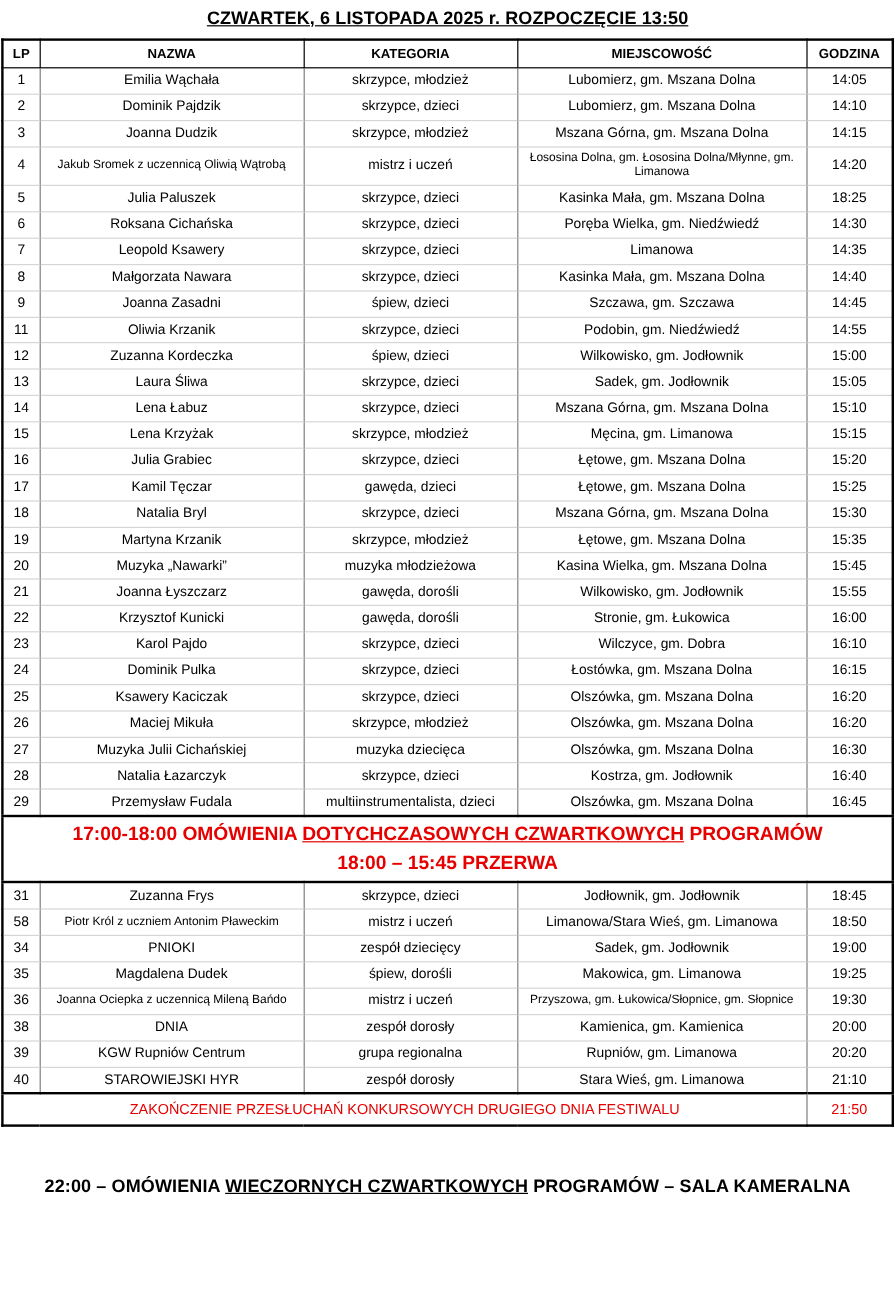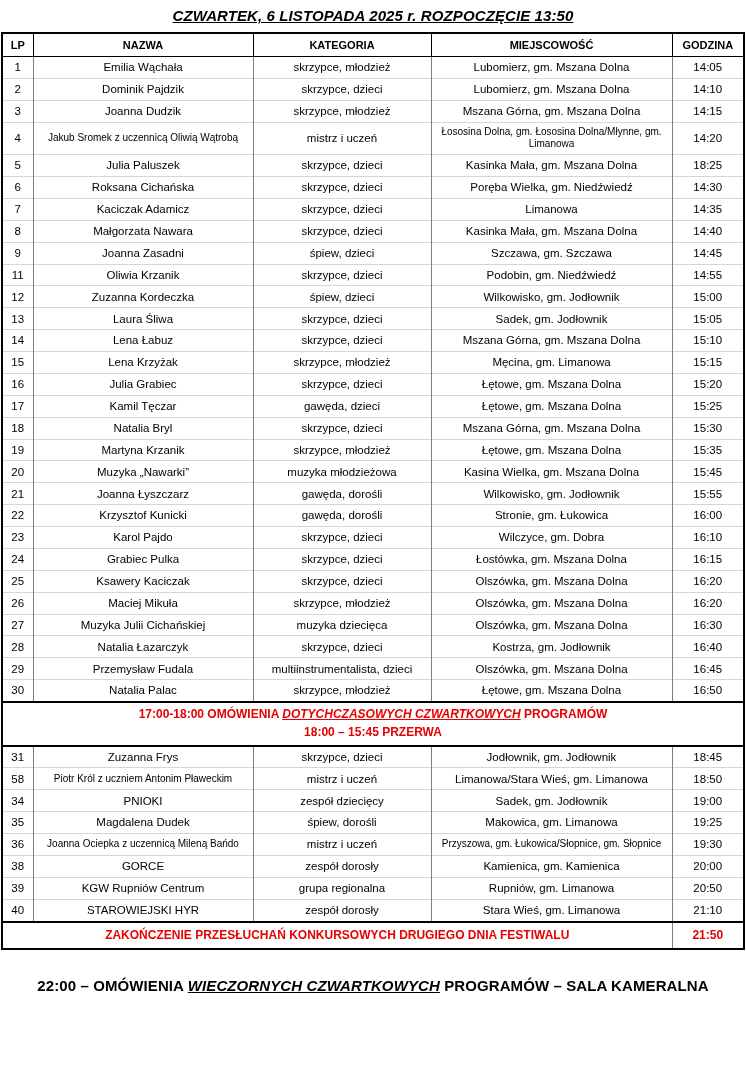--- a/index.html
+++ b/index.html
@@ -6,21 +6,21 @@
     margin: 0;
     padding: 0;
     background: #ffffff;
     width: 746px;
     height: 1080px;
     font-family: "Liberation Sans", sans-serif;
     color: #000;
     overflow: hidden;
   }
   .page { width: 746px; height: 1080px; box-sizing: border-box; padding-top: 7px; }
-  .u { text-decoration: underline; font-style: italic; }
+  .u { text-decoration: underline; }
   .title {
     text-align: center;
     font-size: 15px;
     font-weight: bold;
     margin: 0 0 8px 0;
     letter-spacing: 0.1px;
   }
   table.schedule {
     border-collapse: collapse;
     table-layout: fixed;
@@ -54,37 +54,37 @@
     word-wrap: break-word;
   }
   td.fs-small { font-size: 10px; }
   tbody.banner-section td {
     border-top: 2px solid #000;
     border-bottom: 2px solid #000;
     border-left: none;
     border-right: none;
     color: var(--accent-red, #e60000);
     font-weight: bold;
-    font-size: 12px;
+    font-size: 16px;
     padding: 3px 2px;
   }
   .banner-line { line-height: 1.48; }
   tbody.closing-section td {
     border-top: 2px solid #000;
     color: var(--accent-red, #e60000);
-    font-weight: bold;
+    font-weight: normal;
     font-size: 12px;
     padding: 5px 3px;
   }
   tbody.closing-section td.closing-label { border-left: none; }
   .footer {
     text-align: center;
     font-weight: bold;
     font-size: 15px;
-    margin-top: 27px;
+    margin-top: 41px;
     letter-spacing: 0.1px;
   }
 </style>
 </head>
 <body>
 
 <div class="page">
 
   <h1 class="title"><span class="u">CZWARTEK, 6 LISTOPADA 2025 r. ROZPOCZĘCIE 13:50</span></h1>
 
@@ -143,21 +143,21 @@
         </tr>
         <tr>
           <td>6</td>
           <td>Roksana Cichańska</td>
           <td>skrzypce, dzieci</td>
           <td>Poręba Wielka, gm. Niedźwiedź</td>
           <td>14:30</td>
         </tr>
         <tr>
           <td>7</td>
-          <td>Kaciczak Adamicz</td>
+          <td>Leopold Ksawery</td>
           <td>skrzypce, dzieci</td>
           <td>Limanowa</td>
           <td>14:35</td>
         </tr>
         <tr>
           <td>8</td>
           <td>Małgorzata Nawara</td>
           <td>skrzypce, dzieci</td>
           <td>Kasinka Mała, gm. Mszana Dolna</td>
           <td>14:40</td>
@@ -255,21 +255,21 @@
         </tr>
         <tr>
           <td>23</td>
           <td>Karol Pajdo</td>
           <td>skrzypce, dzieci</td>
           <td>Wilczyce, gm. Dobra</td>
           <td>16:10</td>
         </tr>
         <tr>
           <td>24</td>
-          <td>Grabiec Pulka</td>
+          <td>Dominik Pulka</td>
           <td>skrzypce, dzieci</td>
           <td>Łostówka, gm. Mszana Dolna</td>
           <td>16:15</td>
         </tr>
         <tr>
           <td>25</td>
           <td>Ksawery Kaciczak</td>
           <td>skrzypce, dzieci</td>
           <td>Olszówka, gm. Mszana Dolna</td>
           <td>16:20</td>
@@ -294,27 +294,20 @@
           <td>skrzypce, dzieci</td>
           <td>Kostrza, gm. Jodłownik</td>
           <td>16:40</td>
         </tr>
         <tr>
           <td>29</td>
           <td>Przemysław Fudala</td>
           <td>multiinstrumentalista, dzieci</td>
           <td>Olszówka, gm. Mszana Dolna</td>
           <td>16:45</td>
-        </tr>
-        <tr>
-          <td>30</td>
-          <td>Natalia Palac</td>
-          <td>skrzypce, młodzież</td>
-          <td>Łętowe, gm. Mszana Dolna</td>
-          <td>16:50</td>
         </tr>
       </tbody>
     <tbody class="banner-section">
       <tr>
         <td colspan="5">
           <div class="banner-line"><span>17:00-18:00 OMÓWIENIA </span><span class="u">DOTYCHCZASOWYCH CZWARTKOWYCH</span><span> PROGRAMÓW</span></div>
           <div class="banner-line">18:00 – 15:45 PRZERWA</div>
         </td>
       </tr>
     </tbody>
@@ -349,31 +342,31 @@
         </tr>
         <tr>
           <td>36</td>
           <td class="fs-small">Joanna Ociepka z uczennicą Mileną Bańdo</td>
           <td>mistrz i uczeń</td>
           <td class="fs-small">Przyszowa, gm. Łukowica/Słopnice, gm. Słopnice</td>
           <td>19:30</td>
         </tr>
         <tr>
           <td>38</td>
-          <td>GORCE</td>
+          <td>DNIA</td>
           <td>zespół dorosły</td>
           <td>Kamienica, gm. Kamienica</td>
           <td>20:00</td>
         </tr>
         <tr>
           <td>39</td>
           <td>KGW Rupniów Centrum</td>
           <td>grupa regionalna</td>
           <td>Rupniów, gm. Limanowa</td>
-          <td>20:50</td>
+          <td>20:20</td>
         </tr>
         <tr>
           <td>40</td>
           <td>STAROWIEJSKI HYR</td>
           <td>zespół dorosły</td>
           <td>Stara Wieś, gm. Limanowa</td>
           <td>21:10</td>
         </tr>
       </tbody>
     <tbody class="closing-section">

